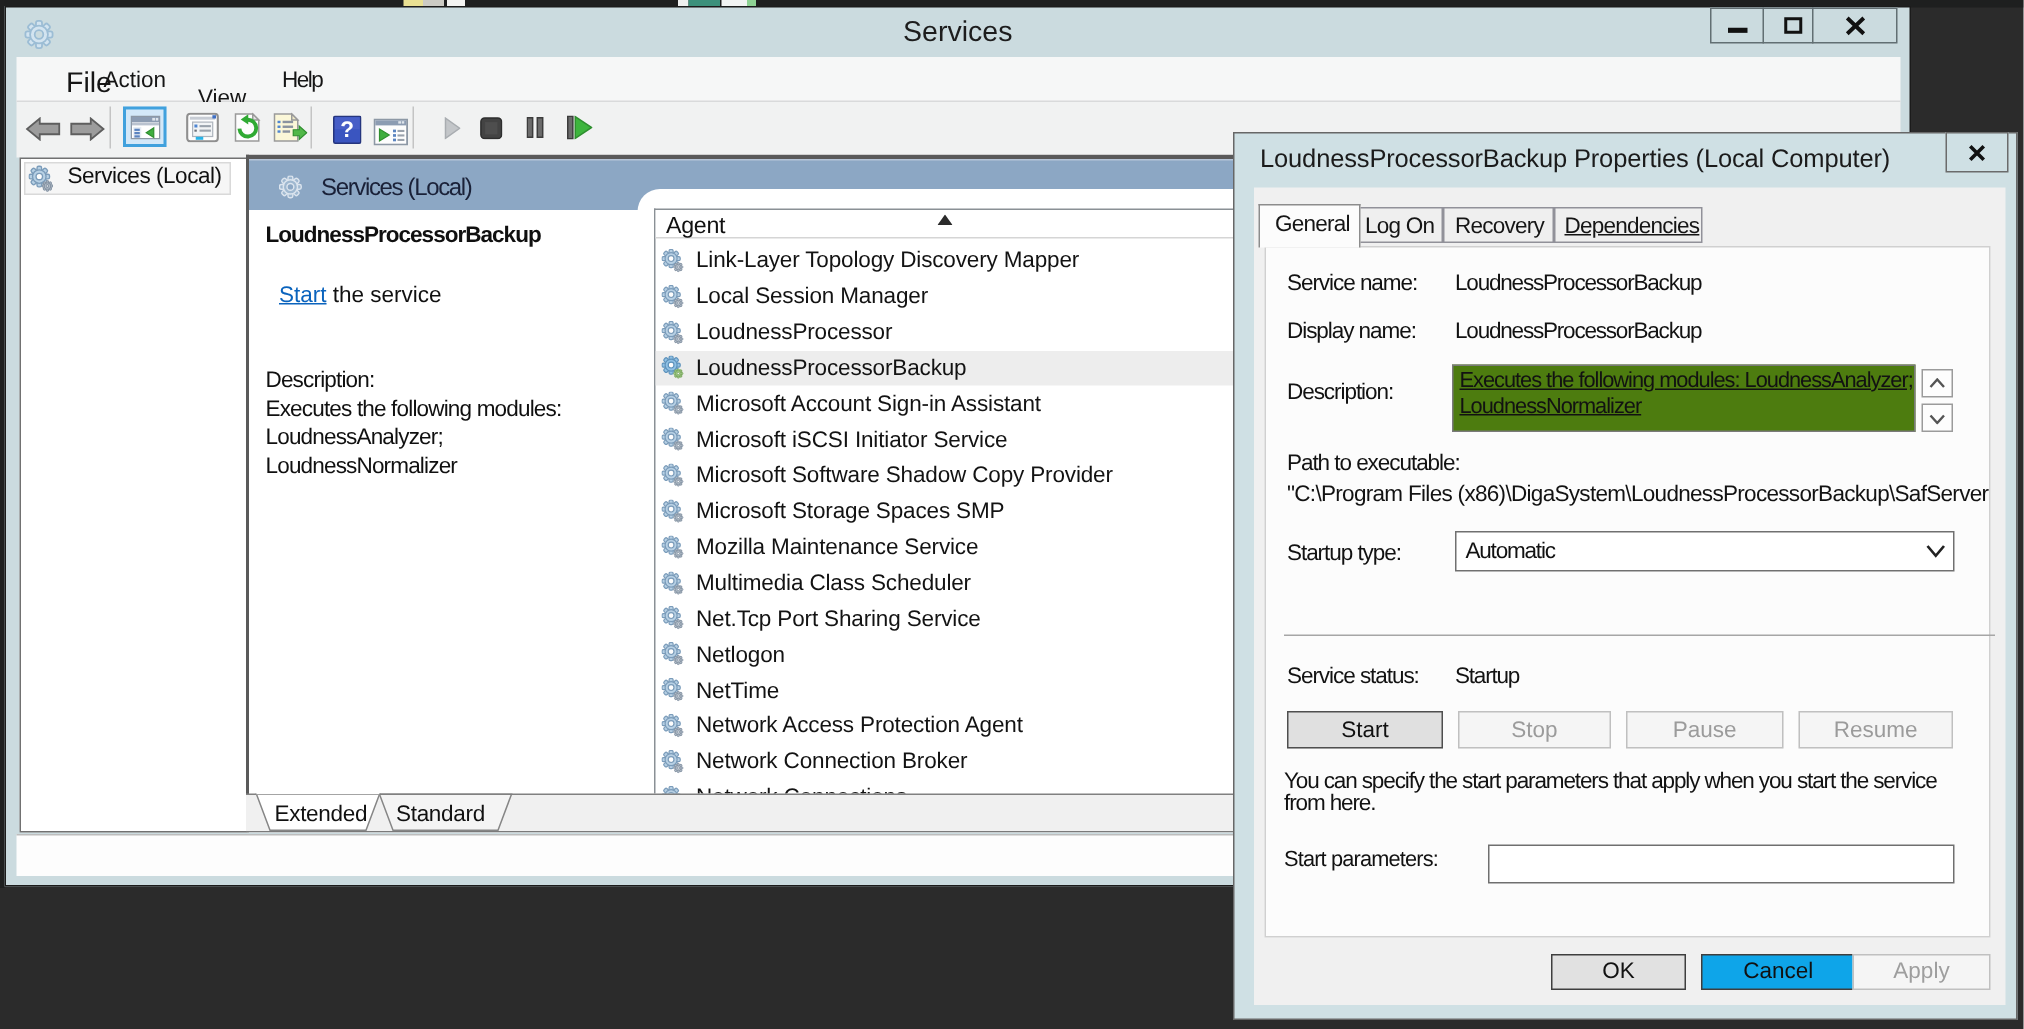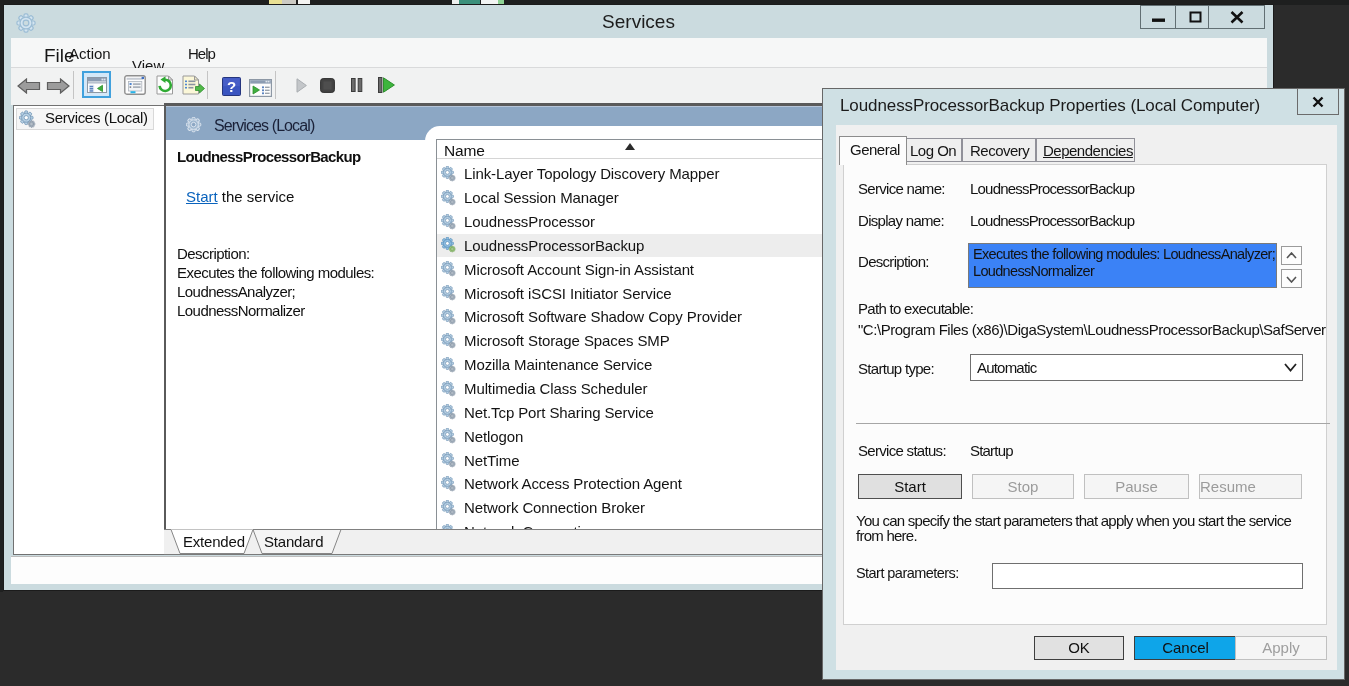--- a/index.html
+++ b/index.html
@@ -163,21 +163,21 @@
       <div class="abs txt" style="left:50px;top:14px;font-size:16px;letter-spacing:-0.9px;color:#1a2138;">Services (Local)</div>
 
       <div class="abs" style="left:261px;top:23px;width:842px;height:405px;background:#fff;border-top-left-radius:15px;"></div>
 
       <div class="abs txt" style="left:13px;top:45px;font-size:15px;font-weight:bold;letter-spacing:-0.65px;color:#101010;">LoudnessProcessorBackup</div>
       <div class="abs txt" style="left:22px;top:85px;font-size:15px;color:#101010;"><span style="color:#0a63bd;text-decoration:underline;">Start</span> the service</div>
       <div class="abs" style="left:13px;top:141px;font-size:15px;letter-spacing:-0.55px;color:#101010;line-height:19px;">Description:<br>Executes the following modules:<br>LoudnessAnalyzer;<br>LoudnessNormalizer</div>
 
       <div class="abs" style="left:272px;top:36px;width:831px;height:390px;background:#fff;border:1px solid #8a9095;border-right:none;border-bottom:none;box-sizing:border-box;overflow:hidden;">
         <div class="abs" style="left:0;top:0;width:830px;height:18px;background:#fff;border-bottom:1px solid #d5d5d5;"></div>
-        <div class="abs txt" style="left:7px;top:1.5px;font-size:15.5px;letter-spacing:-0.2px;color:#111;">Name</div>
+        <div class="abs txt" style="left:7px;top:1.5px;font-size:15.5px;letter-spacing:-0.2px;color:#111;">Agent</div>
         <svg class="abs" style="left:188px;top:3px;" width="10" height="7" viewBox="0 0 10 7">
             <path d="M5 0 L10 7 L0 7 Z" fill="#2b2b2b"></path>
           </svg>
         <div id="rows" class="abs" style="left:0;top:22px;width:830px;">
           <div class="row"><svg width="16" height="16" viewBox="0 0 20 20">
                 <use href="#svcico"></use>
               </svg>Link-Layer Topology Discovery Mapper</div>
           <div class="row"><svg width="16" height="16" viewBox="0 0 20 20">
                 <use href="#svcico"></use>
               </svg>Local Session Manager</div>
@@ -261,21 +261,21 @@
     <div class="abs" style="left:213px;top:49px;width:99px;height:24px;background:#efefef;border:1px solid #919199;box-sizing:border-box;"></div>
     <div class="abs txt" style="left:220px;top:53px;font-size:15px;letter-spacing:-0.5px;color:#151515;text-decoration:underline;">Dependencies</div>
     <div class="abs" style="left:16px;top:47px;width:68px;height:29px;background:#fcfcfc;border:1px solid #8c8c8c;border-bottom:none;box-sizing:border-box;"></div>
     <div class="abs txt" style="left:27px;top:52px;font-size:15px;letter-spacing:-0.5px;color:#151515;">General</div>
 
     <div class="abs txt" style="left:35px;top:91px;font-size:15px;letter-spacing:-0.7px;color:#121212;">Service name:</div>
     <div class="abs txt" style="left:147px;top:91px;font-size:15px;letter-spacing:-0.8px;color:#121212;">LoudnessProcessorBackup</div>
     <div class="abs txt" style="left:35px;top:123px;font-size:15px;letter-spacing:-0.7px;color:#121212;">Display name:</div>
     <div class="abs txt" style="left:147px;top:123px;font-size:15px;letter-spacing:-0.8px;color:#121212;">LoudnessProcessorBackup</div>
     <div class="abs txt" style="left:35px;top:164px;font-size:15px;letter-spacing:-0.7px;color:#121212;">Description:</div>
-    <div class="abs" style="left:145px;top:154px;width:309px;height:45px;background:#3b82f6;border:1px solid #7a7a7a;box-sizing:border-box;font-size:14.5px;letter-spacing:-0.66px;color:#121212;line-height:17px;padding:2px 0 0 4px;overflow:hidden;white-space:nowrap;">Executes the following modules: LoudnessAnalyzer;<br>LoudnessNormalizer</div>
+    <div class="abs" style="left:145px;top:154px;width:309px;height:45px;background:#4d7c0f;border:1px solid #7a7a7a;box-sizing:border-box;font-size:14.5px;letter-spacing:-0.66px;color:#121212;line-height:17px;padding:2px 0 0 4px;overflow:hidden;white-space:nowrap;text-decoration:underline;">Executes the following modules: LoudnessAnalyzer;<br>LoudnessNormalizer</div>
     <div class="abs" style="left:458px;top:157px;width:21px;height:19px;background:#fdfdfd;border:1px solid #9b9b9b;box-sizing:border-box;">
       <svg class="abs" style="left:4px;top:5px;" width="11" height="7" viewBox="0 0 11 7">
           <path d="M1 6 L5.5 1 L10 6" stroke="#555" stroke-width="1.6" fill="none"></path>
         </svg>
     </div>
     <div class="abs" style="left:458px;top:180px;width:21px;height:19px;background:#fdfdfd;border:1px solid #9b9b9b;box-sizing:border-box;">
       <svg class="abs" style="left:4px;top:6px;" width="11" height="7" viewBox="0 0 11 7">
           <path d="M1 1 L5.5 6 L10 1" stroke="#555" stroke-width="1.6" fill="none"></path>
         </svg>
     </div>
@@ -288,21 +288,21 @@
           <path d="M1 1 L6.5 7.5 L12 1" stroke="#222" stroke-width="1.8" fill="none"></path>
         </svg>
     </div>
     <div class="abs" style="left:33px;top:334px;width:474px;height:1px;background:#a6a6a6;"></div>
     <div class="abs txt" style="left:35px;top:353px;font-size:15px;letter-spacing:-0.7px;color:#121212;">Service status:</div>
     <div class="abs txt" style="left:147px;top:353px;font-size:15px;letter-spacing:-0.8px;color:#121212;">Startup</div>
 
     <div class="abs" style="left:35px;top:385px;width:104px;height:25px;background:#e0e0e0;border:1px solid #4f4f4f;box-sizing:border-box;text-align:center;font-size:15px;color:#111;line-height:23px;">Start</div>
     <div class="abs" style="left:149px;top:385px;width:102px;height:25px;background:#f5f5f5;border:1px solid #c0c0c0;box-sizing:border-box;text-align:center;font-size:15px;color:#9b9b9b;line-height:23px;">Stop</div>
     <div class="abs" style="left:261px;top:385px;width:105px;height:25px;background:#f5f5f5;border:1px solid #c0c0c0;box-sizing:border-box;text-align:center;font-size:15px;color:#9b9b9b;line-height:23px;">Pause</div>
-    <div class="abs" style="left:376px;top:385px;width:103px;height:25px;background:#f5f5f5;border:1px solid #c0c0c0;box-sizing:border-box;font-size:15px;color:#9b9b9b;line-height:23px;">Resume</div>
+    <div class="abs" style="left:376px;top:385px;width:103px;height:25px;background:#f5f5f5;border:1px solid #c0c0c0;box-sizing:border-box;text-align:center;font-size:15px;color:#9b9b9b;line-height:23px;">Resume</div>
     <div class="abs" style="left:33px;top:425px;font-size:15px;letter-spacing:-0.75px;color:#121212;line-height:14.5px;width:442px;">You can specify the start parameters that apply when you start the service from here.</div>
     <div class="abs txt" style="left:33px;top:476px;font-size:14.5px;letter-spacing:-0.55px;color:#121212;">Start parameters:</div>
     <div class="abs" style="left:169px;top:474px;width:311px;height:26px;background:#fff;border:1px solid #6f6f6f;box-sizing:border-box;"></div>
 
     <div class="abs" style="left:211px;top:547px;width:90px;height:24px;background:#e1e1e1;border:1px solid #3e3e3e;box-sizing:border-box;text-align:center;font-size:15px;color:#111;line-height:22px;">OK</div>
     <div class="abs" style="left:311px;top:547px;width:103px;height:24px;background:#0ea5e9;border:1px solid #3e3e3e;box-sizing:border-box;text-align:center;font-size:15px;color:#111;line-height:22px;">Cancel</div>
     <div class="abs" style="left:412px;top:547px;width:92px;height:24px;background:#f5f5f5;border:1px solid #c0c0c0;box-sizing:border-box;text-align:center;font-size:15px;color:#9e9e9e;line-height:22px;">Apply</div>
   </div>
 
   <svg width="0" height="0" style="position:absolute;">

